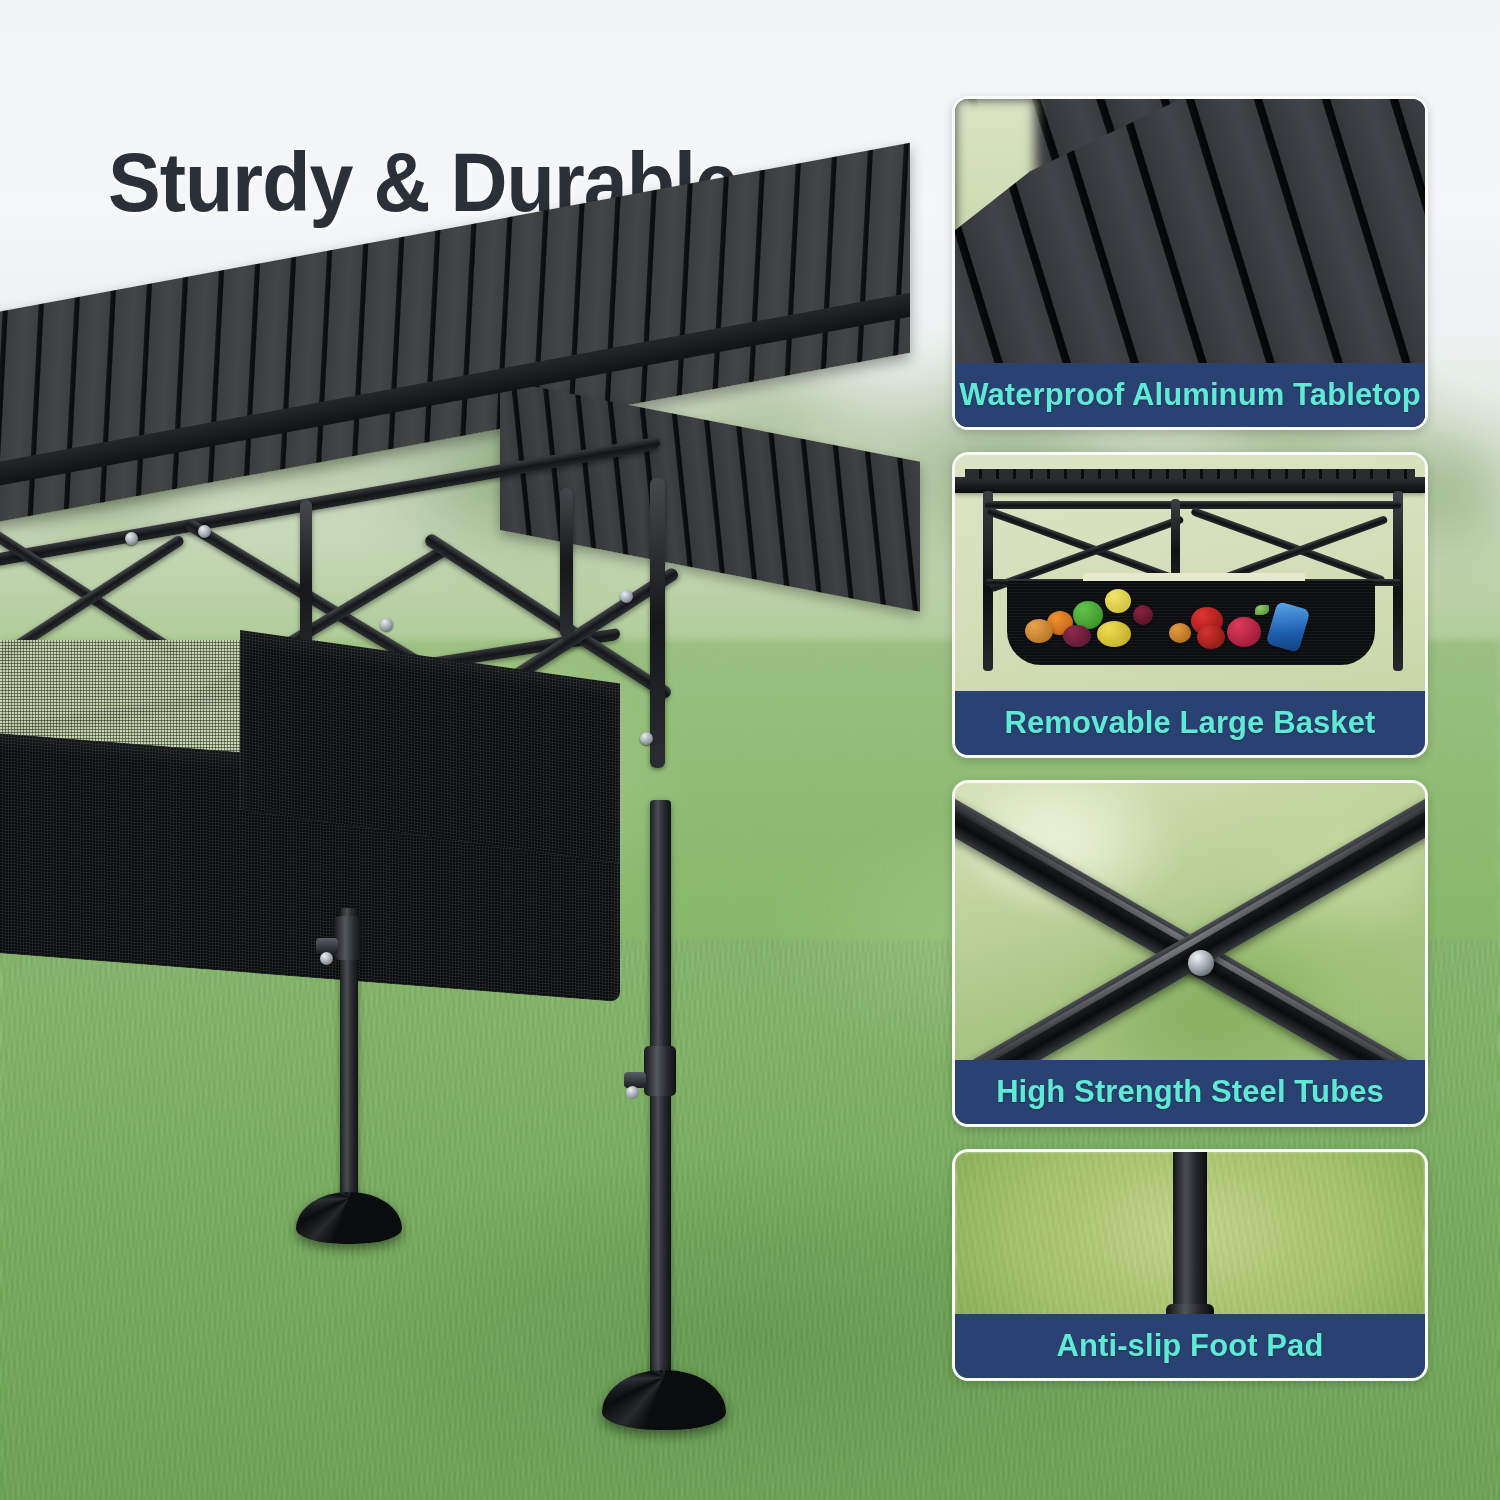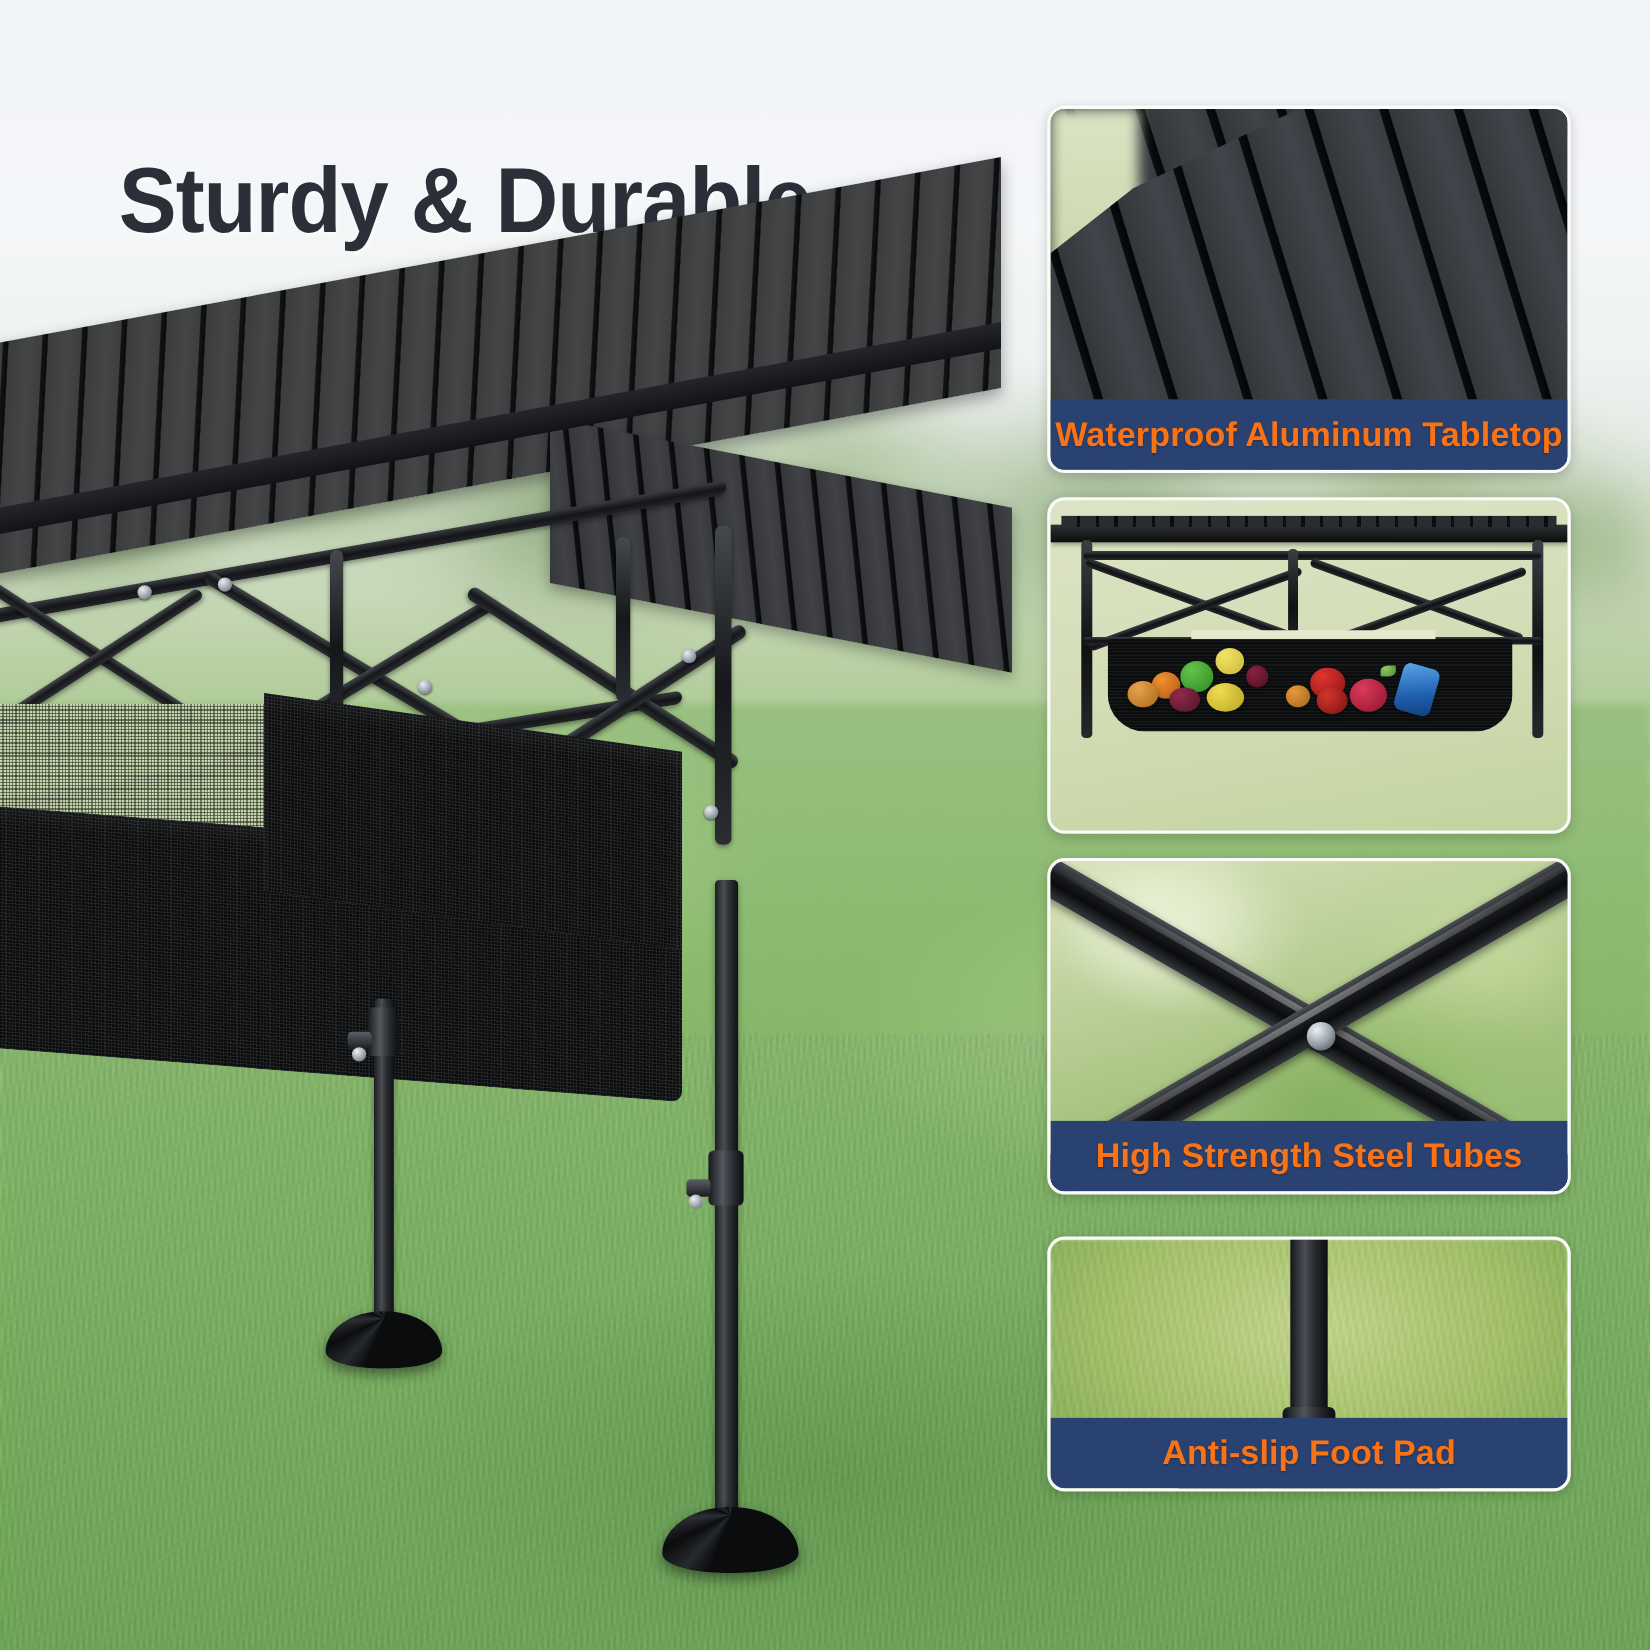--- a/index.html
+++ b/index.html
@@ -193,21 +193,21 @@
     overflow:hidden;
     box-shadow:0 3px 10px rgba(0,0,0,.18);
     background:#cfd8bb;
   }
   .panel-media { position:absolute; inset:0; }
   .caption {
     position:absolute; left:0; right:0; bottom:0;
     height:64px;
     background:#2a4272;
     display:flex; align-items:center; justify-content:center;
-    color:#f97316;
+    color:#5eead4;
     font-size:31px;
     font-weight:bold;
     letter-spacing:.1px;
     text-shadow:0 1px 2px rgba(0,0,0,.3);
     white-space:nowrap;
   }
 
   
   .m1 {
     background:
@@ -419,23 +419,24 @@
         <div class="fruit" style="left:108px; top:170px; width:28px; height:22px; background:radial-gradient(circle at 34% 28%,#8f2a4c,#50132a);"></div>
         <div class="fruit" style="left:142px; top:166px; width:34px; height:26px; background:radial-gradient(circle at 34% 28%,#efdc52,#b8a420);"></div>
         <div class="fruit" style="left:178px; top:150px; width:20px; height:20px; background:radial-gradient(circle at 34% 28%,#8a2240,#4a1022);"></div>
         <div class="fruit" style="left:214px; top:168px; width:22px; height:20px; background:radial-gradient(circle at 34% 28%,#e59a3c,#a4631a);"></div>
         <div class="fruit" style="left:236px; top:152px; width:32px; height:28px; background:radial-gradient(circle at 34% 28%,#e03430,#8c1412);"></div>
         <div class="fruit" style="left:242px; top:170px; width:28px; height:24px; background:radial-gradient(circle at 34% 28%,#d2352e,#7c1210);"></div>
         <div class="fruit" style="left:272px; top:162px; width:34px; height:30px; background:radial-gradient(circle at 34% 28%,#df3a5a,#8a1430);"></div>
         <div class="fruit" style="left:300px; top:150px; width:14px; height:10px; background:radial-gradient(circle at 34% 28%,#8fc96a,#4c8a2c); border-radius:50% 10% 50% 10%;"></div>
         <div class="fruit" style="left:316px; top:150px; width:34px; height:44px; border-radius:7px; background:linear-gradient(160deg,#5aa8e8,#1e5fb0 60%,#123f7a); transform:rotate(16deg);"></div>
       </div>
-    </div>
-
-    <div class="panel" style="height:306px; margin-bottom:38px;">
+      <div class="caption">Removable Large Basket</div>
+    </div>
+
+    <div class="panel" style="height:347px; margin-bottom:22px;">
       <div class="panel-media m3">
         <div class="m3-blur"></div>
         <div class="xbar a">
           <div class="xbar-sheen"></div>
         </div>
         <div class="xbar b">
           <div class="xbar-sheen"></div>
         </div>
         <div class="x-rivet"></div>
       </div>

